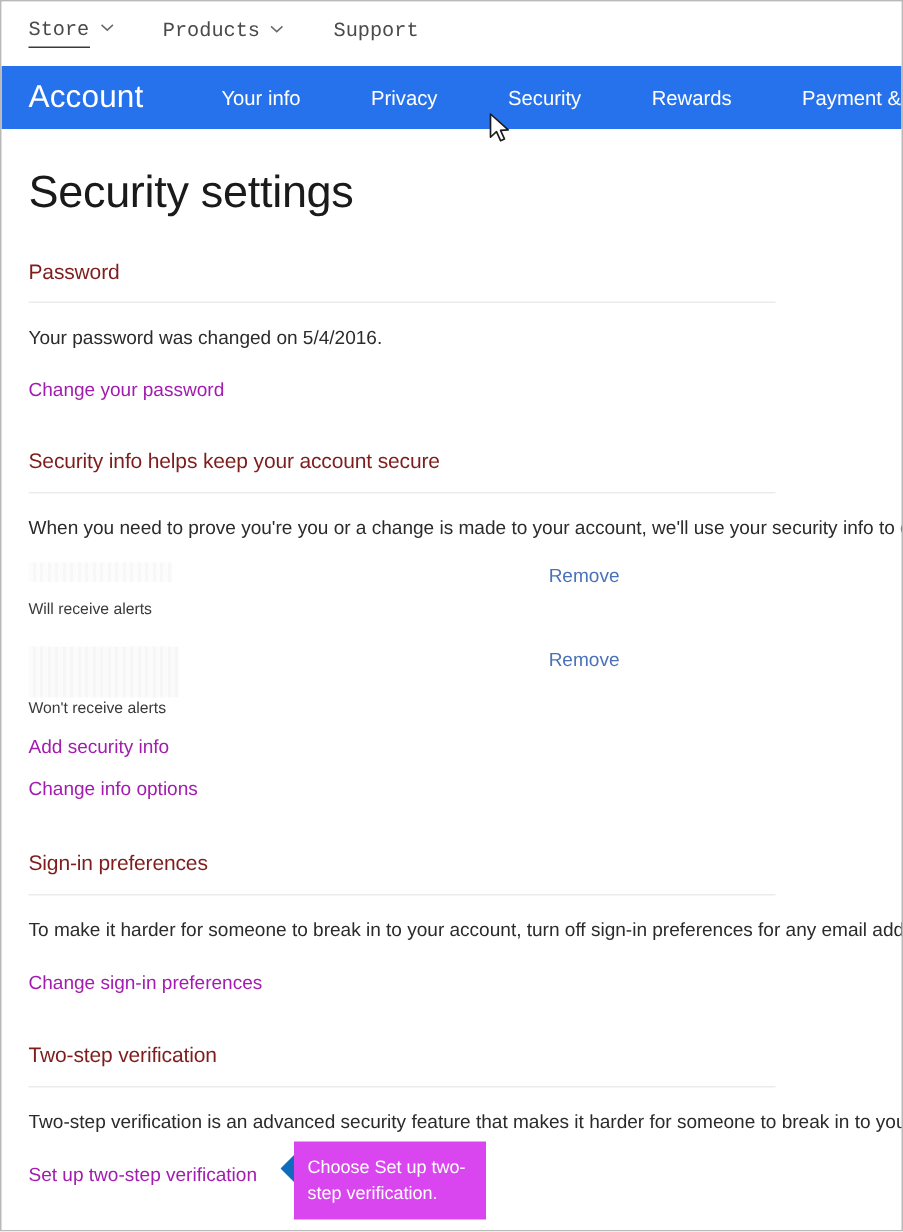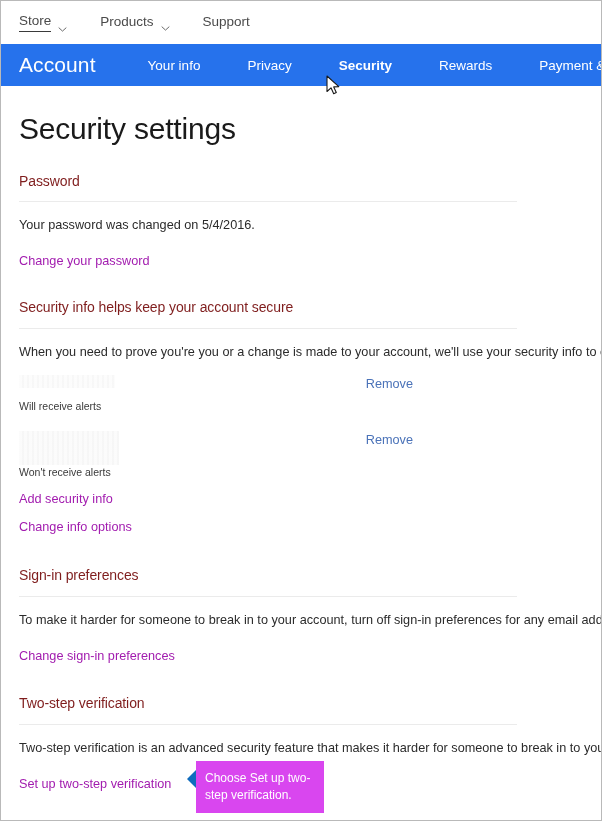--- a/index.html
+++ b/index.html
@@ -54,26 +54,27 @@
     letter-spacing: -0.1px;
     line-height: 1;
     font-weight: 400;
   }
   .ms-nav {
     display: flex;
     align-items: center;
   }
   .ms-nav-item {
     display: flex;
-    align-items: flex-end;
+    align-items: flex-start;
     font-size: 13.5px;
     color: #4a4a4a;
     margin-right: 34px;
     cursor: default;
     white-space: nowrap;
+    font-family: Liberation Mono, monospace;
   }
   .ms-nav-item .lbl { line-height: 1.2; }
   .ms-nav-item.hovered .lbl {
     border-bottom: 1.4px solid #3a3a3a;
     padding-bottom: 1px;
   }
   .chev {
     display: inline-block;
     margin-left: 7px;
     width: 8px;
@@ -107,21 +108,21 @@
   }
   .acct-tab {
     font-size: 13.5px;
     color: #ffffff;
     margin-right: 47px;
     white-space: nowrap;
     cursor: default;
     display: flex;
     align-items: center;
   }
-  .acct-tab.active { font-weight: bold; }
+  .acct-tab.active { font-weight: normal; }
   .acct-tab:last-child { margin-right: 0; }
 
   
   .page {
     padding: 0 18px;
     box-sizing: border-box;
     width: 534px;
   }
   .page-title {
     font-size: 30px;

